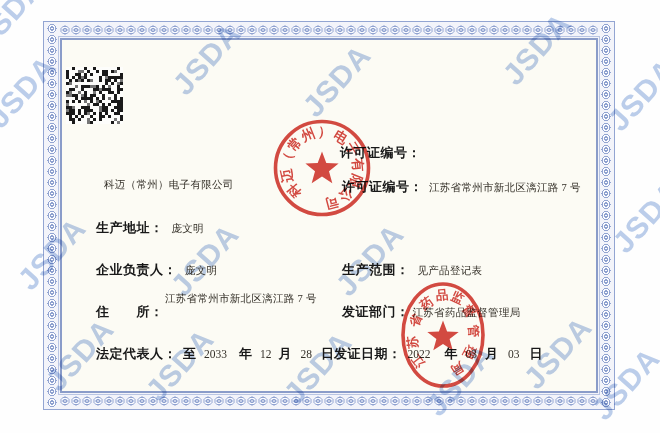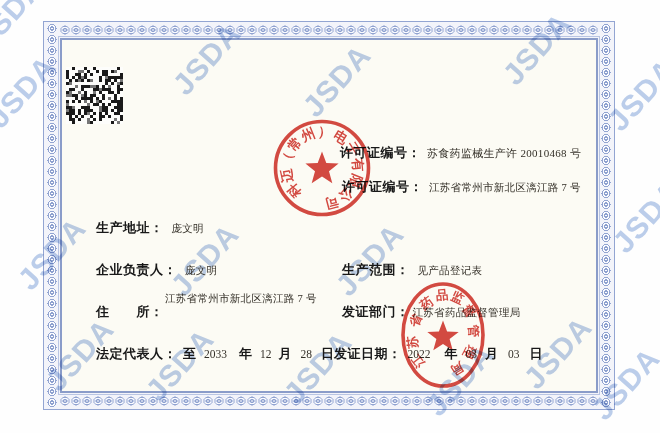--- a/index.html
+++ b/index.html
@@ -444,21 +444,20 @@
       <i style="background:#fdfdfb"></i>
       <i style="background:#1a1a1a"></i>
       <i style="background:#fdfdfb"></i>
       <i style="background:#777"></i>
       <i style="background:#fdfdfb"></i>
     </div>
 
 
   <div class="row" style="left:340px;top:144px;">
     <span class="lbl">许可证编号：</span>
-    <span class="val" style="margin-left:6px;font-size:11px;">苏食药监械生产许 20010468 号</span>
   </div>
   <div class="row" style="left:342px;top:178px;">
     <span class="lbl">许可证编号：</span>
     <span class="val" style="margin-left:6px;">江苏省常州市新北区漓江路 7 号</span>
   </div>
   <div class="row" style="left:342px;top:303px;">
     <span class="lbl">发证部门：</span>
     <span class="val" style="margin-left:3px;">江苏省药品监督管理局</span>
   </div>
   <div class="row" style="left:342px;top:261px;">
@@ -469,20 +468,21 @@
     <span class="lbl">发证日期：</span>
     <span class="num" style="margin-left:6px;">2022</span>
     <span class="unit" style="margin-left:14px;">年</span>
     <span class="num" style="margin-left:8px;">03</span>
     <span class="unit" style="margin-left:8px;">月</span>
     <span class="num" style="margin-left:10px;">03</span>
     <span class="unit" style="margin-left:10px;">日</span>
   </div>
 
   <div class="row" style="left:96px;top:178px;">
+    <span class="val" style="margin-left:8px;">科迈（常州）电子有限公司</span>
   </div>
   <div class="row" style="left:96px;top:219px;">
     <span class="lbl">生产地址：</span>
     <span class="val" style="margin-left:8px;">庞文明</span>
   </div>
   <div class="row" style="left:96px;top:261px;">
     <span class="lbl">企业负责人：</span>
     <span class="val" style="margin-left:8px;">庞文明</span>
   </div>
   <div class="addr-above">

